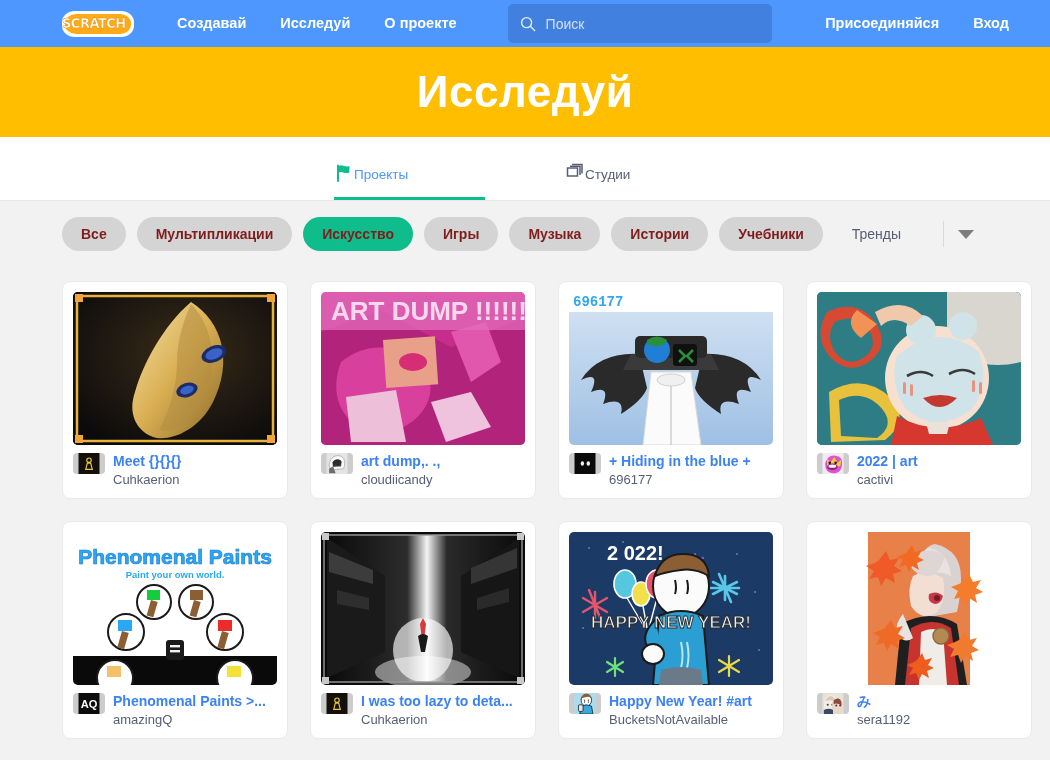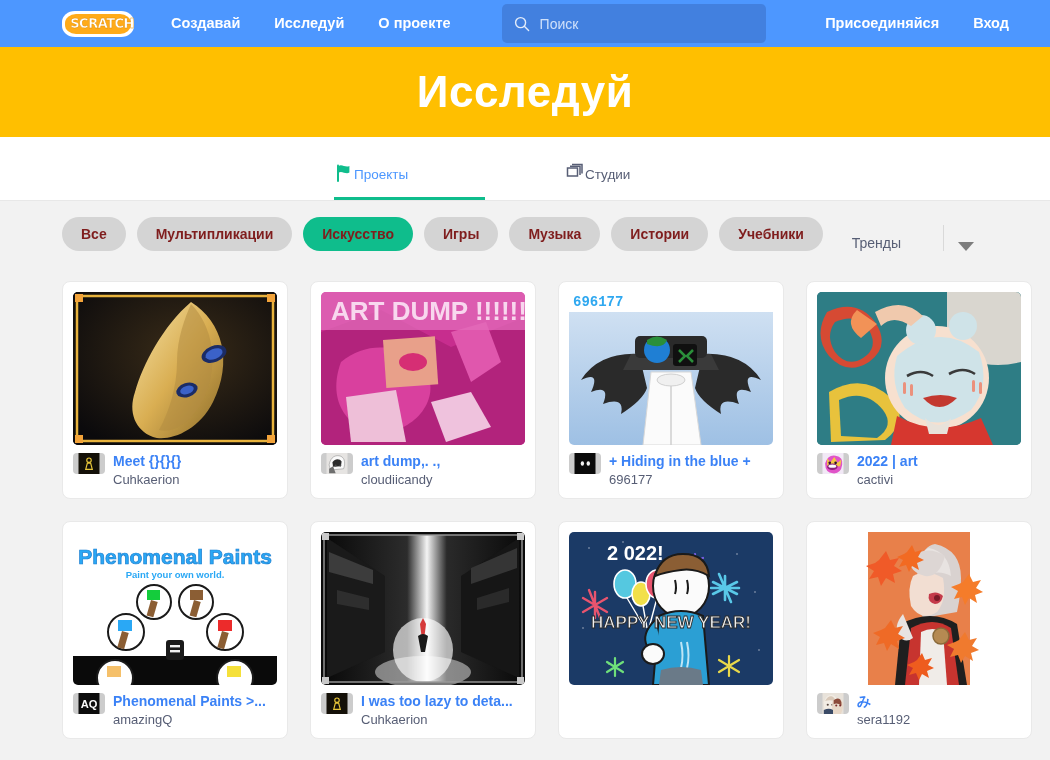--- a/index.html
+++ b/index.html
@@ -16,23 +16,22 @@
     height: 47px;
     background: #4d97ff;
     display: flex;
     align-items: center;
     padding: 0 24px 0 62px;
     position: relative;
   }
   .logo {
     width: 72px; height: 26px;
     position: relative;
-    display: flex; align-items: center; justify-content: flex-end;
-    margin-right: 20px;
-    padding-left: 12px;
+    display: flex; align-items: center; justify-content: flex-start;
+    margin-right: 26px;
   }
   .logo-bg {
     position: absolute; inset: 0;
     background: #fff;
     border-radius: 13px/11px;
   }
   .logo-inner {
     position: absolute; left: 3px; right: 3px; top: 3px; bottom: 3px;
     background: #ffab19;
     border-radius: 11px/9px;
@@ -146,21 +145,21 @@
     display: flex; align-items: center;
     padding: 0 19px;
     margin-right: 11px;
     cursor: pointer;
     white-space: nowrap;
   }
   .pill.active { background: #0fbd8c; }
   .sort-wrap {
     margin-left: auto;
     display: flex;
-    align-items: flex-end;
+    align-items: center;
     height: 34px;
   }
   .sort-label {
     font-size: 14px;
     color: #575e75;
     padding-right: 42px;
     cursor: pointer;
   }
   .sort-divider {
     width: 1px; height: 26px;
@@ -620,20 +619,36 @@
           <path d="M106 48 q2 8 0 14 M118 48 q2 8 0 14" stroke="#1a1a1a" stroke-width="2" fill="none"></path>
           <path d="M90 84 q22 -10 44 0 L140 153 L84 153 Z" fill="#2b9fd4" stroke="#1a1a1a" stroke-width="2"></path>
           <path d="M112 110 q3 14 0 26" stroke="#bfe5f5" stroke-width="2" fill="none"></path>
           <path d="M118 110 q3 14 0 26" stroke="#bfe5f5" stroke-width="2" fill="none"></path>
           <path d="M86 88 q-14 14 -8 26 q6 10 16 6" fill="#2b9fd4" stroke="#1a1a1a" stroke-width="2"></path>
           <ellipse cx="84" cy="122" rx="11" ry="10" fill="#fbfbfb" stroke="#1a1a1a" stroke-width="2"></ellipse>
           <text x="102" y="96" text-anchor="middle" font-family="Liberation Sans, sans-serif" font-size="17" font-weight="bold" fill="#f0f0f0" stroke="#2a2a2a" stroke-width="0.9">HAPPY NEW YEAR!</text>
           <path d="M92 138 q20 -6 40 0 L134 153 L90 153 Z" fill="#6a7a88"></path>
         </svg>
       </div>
+      <div class="card-meta">
+        <div class="avatar">
+          <svg viewBox="0 0 32 32">
+              <rect width="32" height="32" fill="#aadcef"></rect>
+            <ellipse cx="18" cy="11" rx="8" ry="9" fill="#fbfbfb" stroke="#1a1a1a" stroke-width="1.2"></ellipse>
+            <path d="M10 8 q2 -7 8 -7 q7 0 8 7 q-4 -3 -8 -2 q-5 1 -8 2 Z" fill="#8b5e34"></path>
+            <path d="M15 10 q1 3 0 5 M21 10 q1 3 0 5" stroke="#1a1a1a" stroke-width="1.1" fill="none"></path>
+            <path d="M10 20 q8 -4 16 0 L28 32 L8 32 Z" fill="#3aa8dc" stroke="#1a1a1a" stroke-width="1.2"></path>
+            <rect x="6" y="18" width="7" height="10" rx="1.5" fill="#dfe8ed" stroke="#1a1a1a" stroke-width="1.2"></rect>
+          </svg>
+        </div>
+        <div class="card-texts">
+          <div class="card-title">Happy New Year! #art</div>
+          <div class="card-author">BucketsNotAvailable</div>
+        </div>
+      </div>
     </div>
 
     <div class="card">
       <div class="thumb">
         <svg viewBox="0 0 204 153" preserveAspectRatio="none">
           <rect width="204" height="153" fill="#ffffff"></rect>
           <rect x="51" y="0" width="102" height="153" fill="#e8804a"></rect>
           <path d="M118 12 q26 6 26 34 q0 16 -4 34 l-34 6 q-10 -30 -4 -54 q4 -18 16 -20 Z" fill="#d9d2d0"></path>
           <path d="M112 16 q20 4 22 28 q-10 -6 -22 -2 q-8 4 -10 -8 q2 -16 10 -18 Z" fill="#e8e3e1"></path>
           <path d="M96 44 q14 -8 30 2 q4 22 -6 34 q-16 10 -26 -6 q-4 -18 2 -30 Z" fill="#f2ded2"></path>

